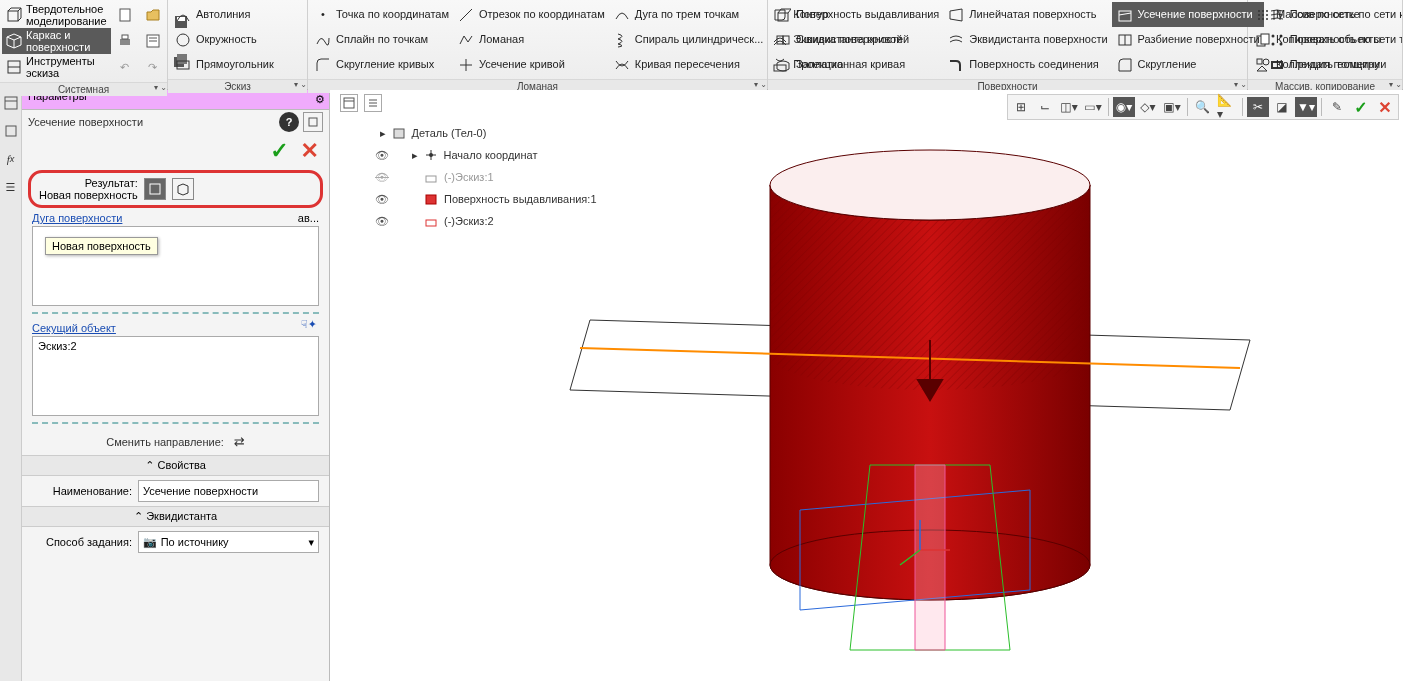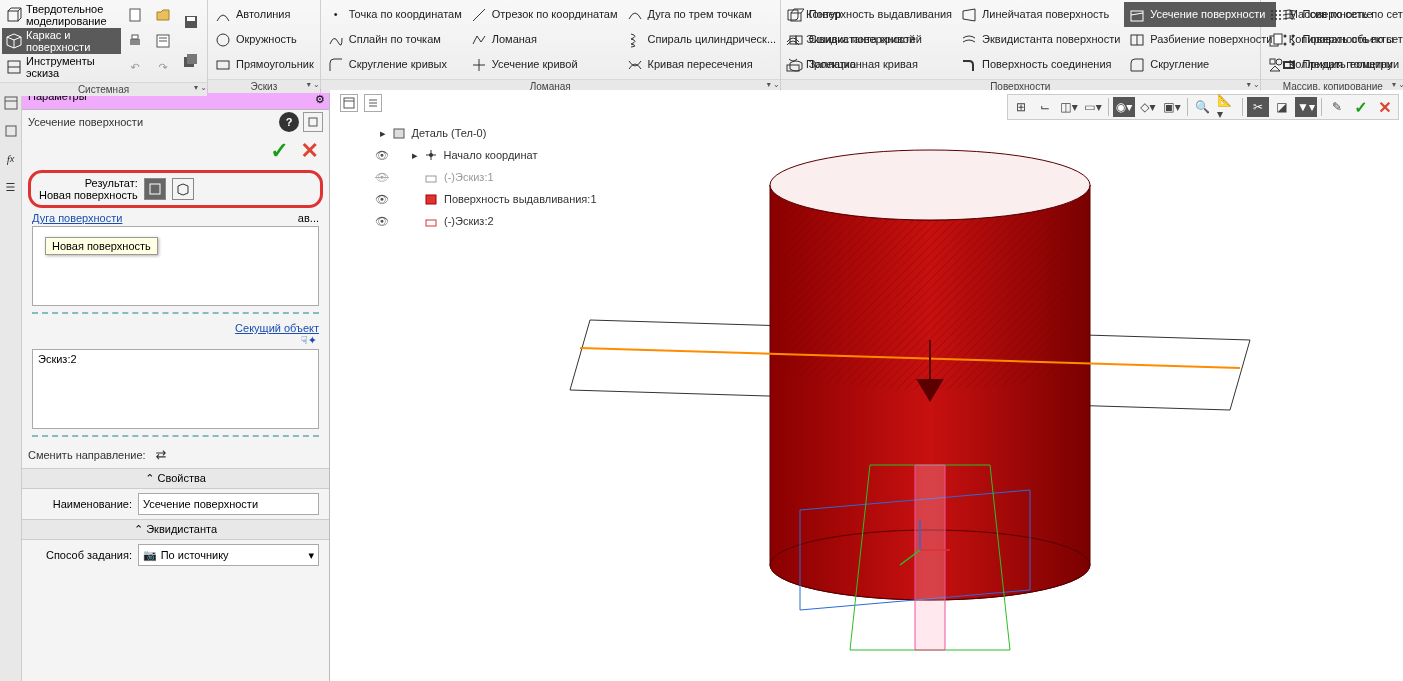--- a/index.html
+++ b/index.html
@@ -46,21 +46,21 @@
 .result-box { border:3px solid #d33; border-radius:14px; margin:0 6px; padding:4px 8px; display:flex; align-items:center; gap:6px;}
 .result-box .lbl{ text-align:right; font-size:11px; line-height:1.1;}
 .tog{width:22px;height:22px;border:1px solid #888;display:flex;align-items:center;justify-content:center;}
 .tog.active{background:#666;}
 
 .blue-link{ color:#1a4db3; text-decoration:underline; font-size:11px; padding:4px 10px 0;}
 .listbox{ margin:2px 10px; height:80px; background:#fff; border:1px solid #aaa; position:relative;}
 .tooltip{position:absolute; left:12px; top:10px; background:#ffffe1; border:1px solid #999; padding:2px 6px; font-size:11px; box-shadow:1px 1px 3px rgba(0,0,0,.3);}
 .dash-sep{margin:4px 10px; border-top:2px dashed #8bb; }
 .listbox2{margin:2px 10px;height:80px;background:#fff;border:1px solid #aaa;padding:3px 5px;font-size:11px;}
-.dir-row{display:flex;align-items:center;justify-content:flex-start;gap:10px;margin:6px;font-size:11px;color:#333;}
+.dir-row{display:flex;align-items:center;justify-content:center;gap:10px;margin:6px;font-size:11px;color:#333;}
 .dir-ic{font-size:13px;}
 
 .section-hdr{background:#e8e8e8;text-align:center;padding:3px;font-size:11px;border-top:1px solid #ccc;border-bottom:1px solid #ccc;}
 .prop-row{display:flex;align-items:center;padding:4px 10px;gap:6px;}
 .prop-row label{width:100px;text-align:right;font-size:11px;}
 .prop-row input,.prop-row .sel{flex:1;height:22px;border:1px solid #aaa;padding:0 4px;font-size:11px;background:#fff;}
 .sel{display:flex;align-items:center;gap:4px;}
 .sel .dd{margin-left:auto;}
 
 
@@ -79,21 +79,21 @@
 .tree-row.indent1{padding-left:40px;}
 .eye{width:16px;height:16px;display:flex;align-items:center;justify-content:center;color:#555;}
 
 svg { display:block; }
 </style>
 </head>
 <body>
 
 <div class="ribbon">
 
-  <div class="ribbon-group" style="width:208px">
+  <div class="ribbon-group" style="width:168px">
     <div class="ribbon-group-body" style="flex-direction:row;">
       <div class="side-tabs">
         <div class="side-tab">
           <svg width="16" height="16">
               <rect x="2" y="4" width="10" height="10" fill="none" stroke="#333"></rect>
               <path d="M2 4 L5 1 L15 1 L12 4 M15 1 L15 11 L12 14" fill="none" stroke="#333"></path>
             </svg>
           <span>Твердотельное моделирование</span>
         </div>
         <div class="side-tab active">
@@ -513,21 +513,21 @@
 
     <div style="display:flex;align-items:flex-start;">
       <div class="blue-link">Дуга поверхности</div>
       <div style="flex:1"></div>
       <div style="padding:4px 10px 0;font-size:11px;">ав...</div>
     </div>
     <div class="listbox">
       <div class="tooltip">Новая поверхность</div>
     </div>
     <div class="dash-sep"></div>
-    <div style="display:flex;align-items:flex-end;flex-direction:column;">
+    <div style="display:flex;align-items:flex-start;">
       <div class="blue-link">Секущий объект</div>
       <div style="flex:1"></div>
       <div style="padding:0 12px;color:#1a4db3;">☟✦</div>
     </div>
     <div class="listbox2"><span>Эскиз:2</span></div>
     <div class="dash-sep"></div>
     <div class="dir-row">
       <span style="text-align:right;">Сменить направление:</span>
       <span class="dir-ic">⇄</span>
     </div>

